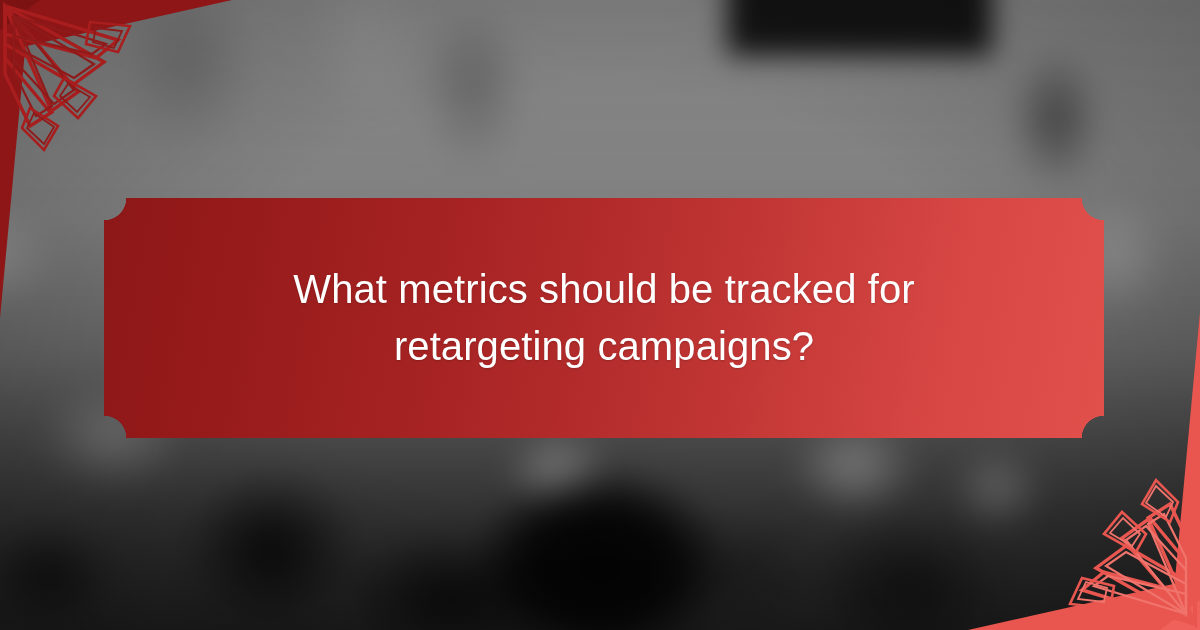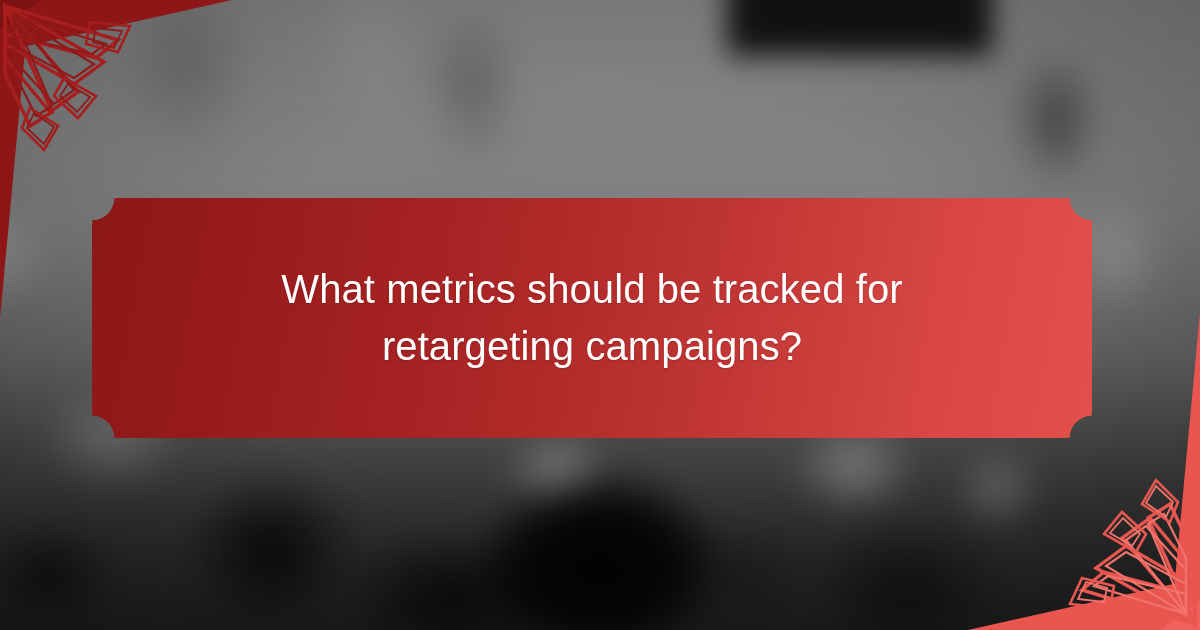--- a/index.html
+++ b/index.html
@@ -93,21 +93,21 @@
   .corner-orn {
     position: absolute;
     pointer-events: none;
   }
   .corner-orn-tl { top: 0; left: 0; width: 210px; height: 200px; }
   .corner-orn-br { bottom: 0; right: 0; width: 210px; height: 200px; }
 
   
   .banner {
     position: absolute;
-    left: 92px;
+    left: 104px;
     top: 198px;
     width: 1000px;
     height: 240px;
     background: linear-gradient(100deg,
         #8d1717 0%,
         #961a1a 12%,
         #a52222 32%,
         #b42c2c 50%,
         #c63a38 68%,
         #d84744 84%,
@@ -121,21 +121,20 @@
       radial-gradient(circle var(--notch) at 100% 0, transparent 0 var(--notch), #000 calc(var(--notch) + 0.5px)),
       radial-gradient(circle var(--notch) at 0 100%, transparent 0 var(--notch), #000 calc(var(--notch) + 0.5px)),
       radial-gradient(circle var(--notch) at 100% 100%, transparent 0 var(--notch), #000 calc(var(--notch) + 0.5px));
     -webkit-mask-composite: source-in;
     mask-image:
       radial-gradient(circle var(--notch) at 0 0, transparent 0 var(--notch), #000 calc(var(--notch) + 0.5px)),
       radial-gradient(circle var(--notch) at 100% 0, transparent 0 var(--notch), #000 calc(var(--notch) + 0.5px)),
       radial-gradient(circle var(--notch) at 0 100%, transparent 0 var(--notch), #000 calc(var(--notch) + 0.5px)),
       radial-gradient(circle var(--notch) at 100% 100%, transparent 0 var(--notch), #000 calc(var(--notch) + 0.5px));
     mask-composite: intersect;
-    border-radius: 26px;
   }
   .banner-text {
     width: 680px;
     text-align: center;
     color: #ffffff;
     font-size: 40px;
     line-height: 1.42;
     font-weight: 400;
     letter-spacing: 0.1px;
     text-shadow: 0 1px 2px rgba(0,0,0,0.18);

